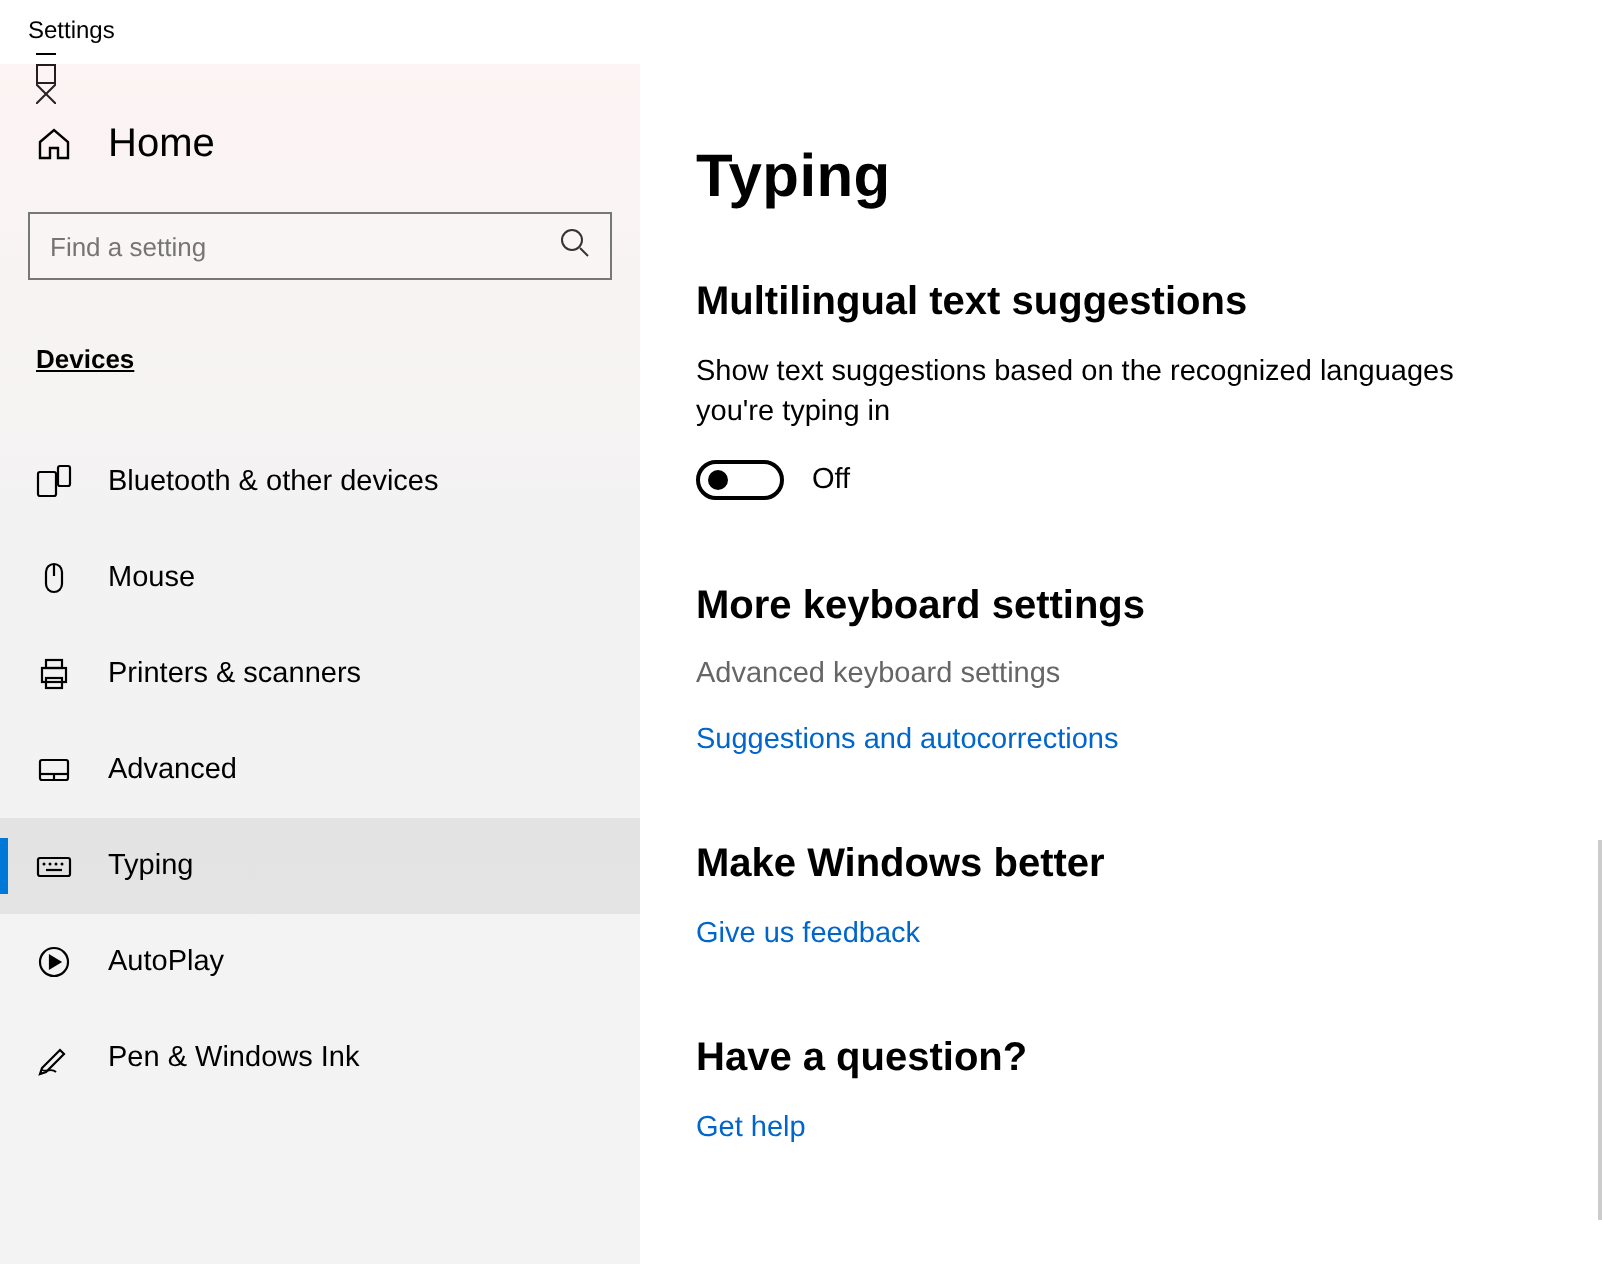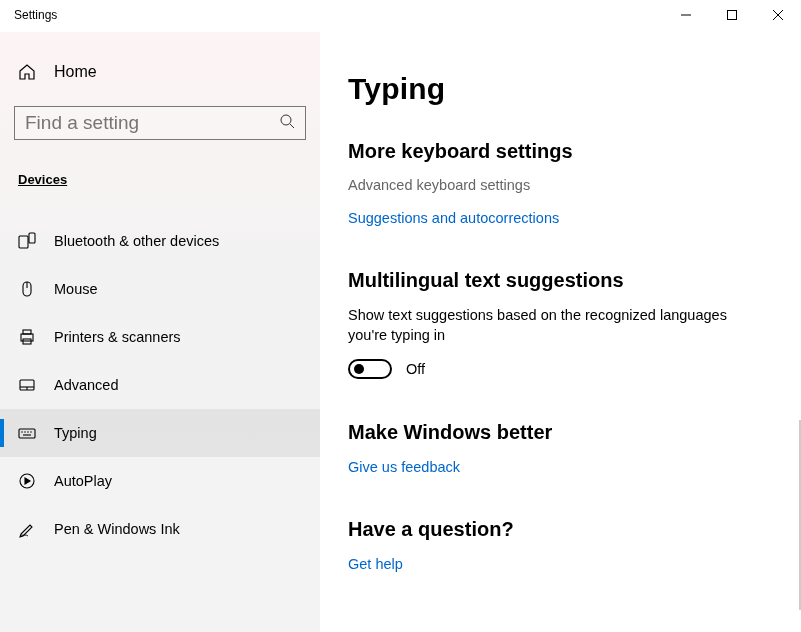--- a/index.html
+++ b/index.html
@@ -1,28 +1,28 @@
 <!DOCTYPE html>
 <html><head>
 <meta charset="utf-8">
 <style>
   * { box-sizing: border-box; margin: 0; padding: 0; }
   html, body { width: 801px; height: 632px; font-family: "Segoe UI", Arial, sans-serif; background: #fff; color: #000; overflow: hidden; }
   .window { display: flex; flex-direction: column; width: 100%; height: 100%; }
-  .titlebar { display: flex; align-items: flex-start; height: 32px; }
+  .titlebar { display: flex; align-items: flex-start; height: 32px; flex-direction: column; }
   .titlebar-title { font-size: 12px; padding: 8px 0 0 14px; color: #000; }
   .titlebar-spacer { flex: 1; }
   .titlebar-btn { width: 46px; height: 30px; display: flex; align-items: center; justify-content: center; }
   .titlebar-btn svg { display: block; }
   .body { display: flex; flex: 1; min-height: 0; }
   .sidebar { width: 320px; background: linear-gradient(180deg, rgba(240,180,180,0.15) 0%, rgba(230,230,230,0.5) 40%, #f3f3f3 100%); padding-top: 20px; position: relative; }
   .home-row { display: flex; align-items: center; gap: 18px; padding: 8px 0 8px 18px; height: 40px; }
-  .home-row .label { font-size: 16px; }
+  .home-row .label { font-size: 20px; }
   .search-wrap { margin: 14px 14px 14px 14px; height: 34px; border: 1px solid #777; display: flex; align-items: center; padding: 0 10px; background: rgba(255,255,255,0.2); }
-  .search-wrap input { flex: 1; border: none; outline: none; background: transparent; font-size: 19px; color: #555; }
+  .search-wrap input { flex: 1; border: none; outline: none; background: transparent; font-size: 13px; color: #555; }
   .group-header { font-size: 13px; font-weight: 600; padding: 18px 0 10px 18px; text-decoration: underline; }
   .nav-list { list-style: none; margin-top: 20px; }
   .nav-item { display: flex; align-items: center; gap: 18px; height: 48px; padding-left: 18px; font-size: 14.5px; position: relative; text-align: center; }
   .nav-item.selected { background: rgba(0,0,0,0.06); }
   .nav-item.selected::before { content: ""; position: absolute; left: 0; top: 10px; bottom: 10px; width: 4px; background: #0078d7; }
   .nav-icon { width: 18px; height: 18px; display: flex; align-items: center; justify-content: center; flex-shrink: 0; }
   .content { flex: 1; padding: 40px 28px 20px 28px; overflow: auto; position: relative; }
   .content h1 { font-size: 30px; font-weight: 600; margin-bottom: 34px; letter-spacing: 0.2px; }
   .content h2 { font-size: 20px; font-weight: 600; margin-bottom: 14px; }
   .desc { font-size: 14.5px; margin-bottom: 14px; max-width: 410px; line-height: 1.35; }
@@ -155,34 +155,34 @@
           </span>
           <span>Pen &amp; Windows Ink</span>
         </li>
       </ul>
     </div>
 
     <div class="content">
       <h1>Typing</h1>
 
       <div class="section">
-        <h2>More keyboard settings</h2>
-        <div class="link-sub">Advanced keyboard settings</div>
-        <div class="link tight">Suggestions and autocorrections</div>
-      </div>
-
-      <div class="section">
         <h2>Multilingual text suggestions</h2>
         <p class="desc">Show text suggestions based on the recognized languages you're typing in</p>
         <div class="toggle-row">
           <div class="toggle">
               <div class="knob"></div>
             </div>
           <span class="toggle-label">Off</span>
         </div>
+      </div>
+
+      <div class="section">
+        <h2>More keyboard settings</h2>
+        <div class="link-sub">Advanced keyboard settings</div>
+        <div class="link tight">Suggestions and autocorrections</div>
       </div>
 
       <div class="section">
         <h2>Make Windows better</h2>
         <div class="link tight">Give us feedback</div>
       </div>
 
       <div class="section">
         <h2>Have a question?</h2>
         <div class="link tight">Get help</div>

